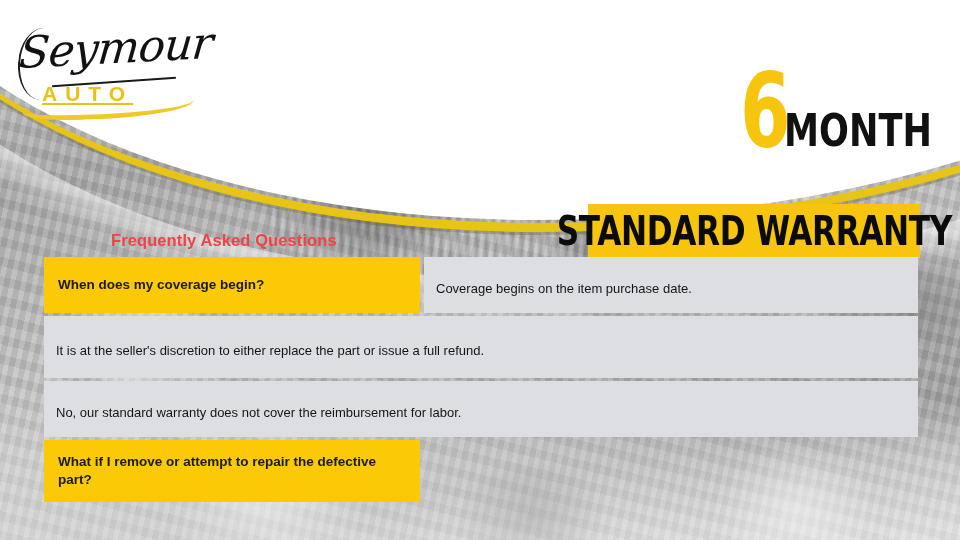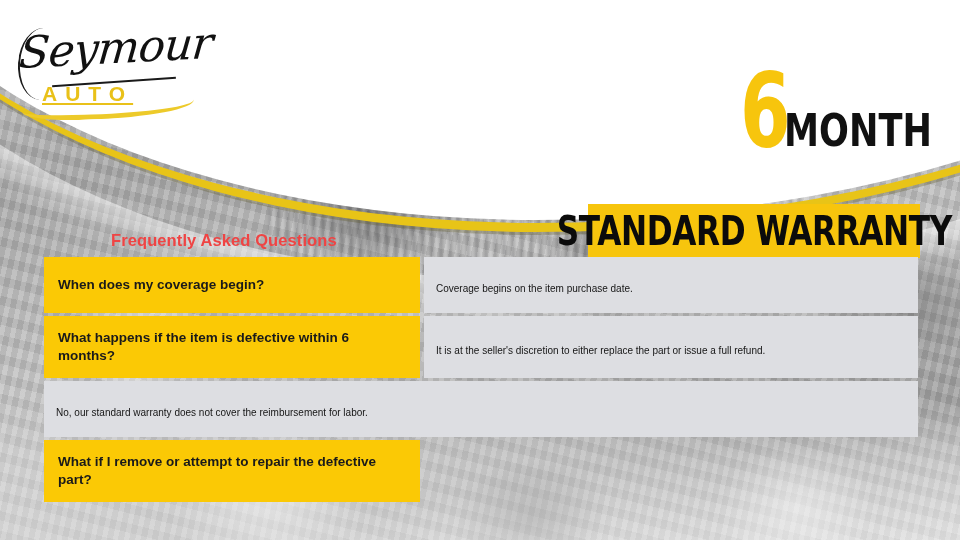--- a/index.html
+++ b/index.html
@@ -282,21 +282,21 @@
     line-height: 1.33;
     padding: 10px 14px 10px 14px;
     box-sizing: border-box;
     display: flex;
     align-items: center;
   }
   .faq-a {
     flex: 1 1 auto;
     background: #dddee2;
     color: #151515;
-    font-size: 10px;
+    font-size: 13px;
     font-weight: 400;
     line-height: 1.42;
     padding: 19px 12px 10px 12px;
     box-sizing: border-box;
     text-align: justify;
     display: flex;
     align-items: center;
   }
   .faq-row.r1 .faq-q, .faq-row.r1 .faq-a { min-height: 56px; }
   .faq-row.r2 .faq-q, .faq-row.r2 .faq-a { min-height: 62px; }
@@ -337,21 +337,20 @@
   <div class="faq-heading">Frequently Asked Questions</div>
 
   <div class="faq-table">
 
     <div class="faq-row r1">
       <div class="faq-q">When does my coverage begin?</div>
       <div class="faq-a">Coverage begins on the item purchase date.</div>
     </div>
 
     <div class="faq-row r2">
-      <div class="faq-q">What happens if the item is defective within 6 months?</div>
       <div class="faq-a">It is at the seller's discretion to either replace the part or issue a full refund.</div>
     </div>
 
     <div class="faq-row r3">
       <div class="faq-a">No, our standard warranty does not cover the reimbursement for labor.</div>
     </div>
 
     <div class="faq-row r4">
       <div class="faq-q">What if I remove or attempt to repair the defective part?</div>
     </div>

